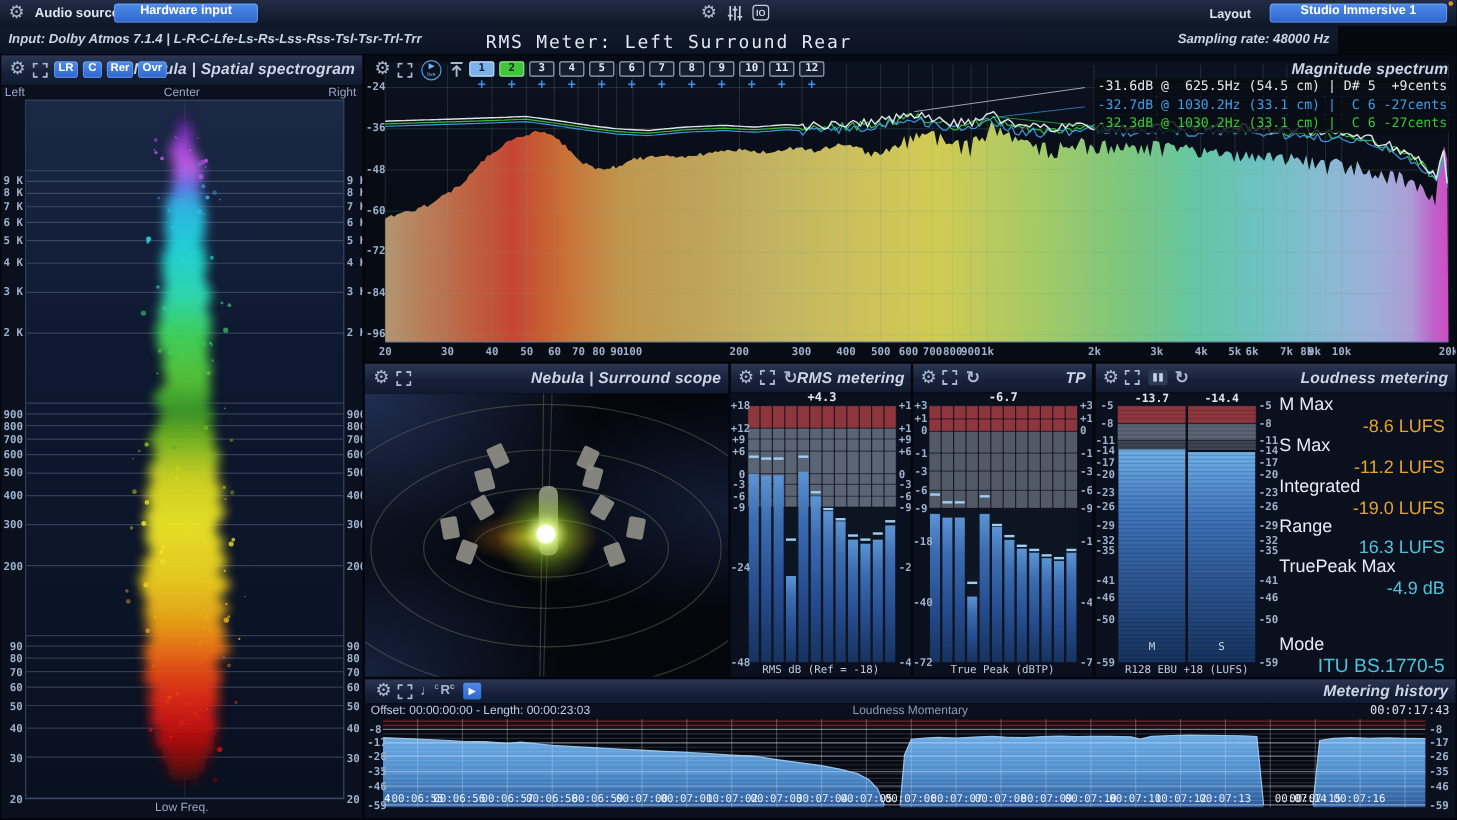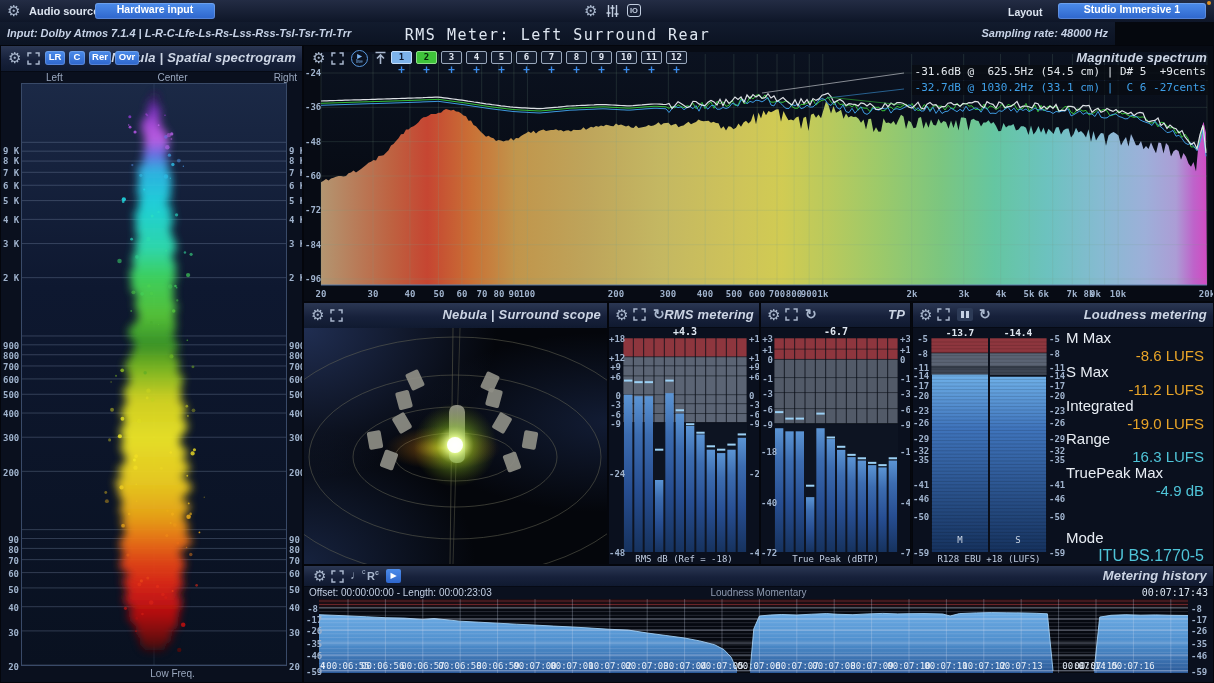--- a/index.html
+++ b/index.html
@@ -25,21 +25,21 @@
            font:bold 9.5px "Liberation Sans",sans-serif;color:#fff;cursor:pointer;
            box-shadow:inset 0 0 0 1px rgba(255,255,255,.18);}
   .slot{position:absolute;height:13px;line-height:13px;text-align:center;z-index:4;cursor:pointer;
         font:bold 9px "DejaVu Sans Mono",monospace;background:#151e2f;border:1px solid #9aa8bc;
         border-radius:2px;color:#e2e8f2;box-sizing:border-box;}
   .slot-active{background:#7cb2ea;color:#0b1830;border-color:#c2dcf8;}
   .slot-green{background:#3fc43a;color:#06240a;border-color:#8ee08a;}
   .slotplus{position:absolute;height:12px;line-height:12px;text-align:center;z-index:4;cursor:pointer;
             color:#3a8ae8;font:bold 12px "Liberation Sans",sans-serif;}
   .axlab{position:absolute;font:bold 9px "DejaVu Sans Mono",monospace;color:#9fb2cc;white-space:pre;z-index:3;}
-  .toplab{position:absolute;font:10px "Liberation Sans",sans-serif;color:#9aa8bf;margin-left:42px;}
+  .toplab{position:absolute;font:10px "Liberation Sans",sans-serif;color:#9aa8bf;}
   .itxt{font:italic bold 11px "Liberation Sans",sans-serif;color:#c6d2e6;white-space:nowrap;}
   .mono{font-family:"DejaVu Sans Mono",monospace;}
   .statlab{position:absolute;font:15px "Liberation Sans",sans-serif;color:#e8edf4;white-space:nowrap;}
   .statval{position:absolute;right:9px;font:15px "Liberation Sans",sans-serif;text-align:right;white-space:nowrap;}
   .pausebtn{position:absolute;width:16px;height:13px;background:#2c3a56;border-radius:2px;cursor:pointer;
             display:flex;gap:2px;align-items:center;justify-content:center;}
   .pausebtn i{width:3px;height:7px;background:#c6d2e4;display:block;}
   .playbtn{position:absolute;width:15px;height:14px;background:linear-gradient(#4c8cea,#2e66cc);
            border-radius:2px;color:#fff;font-size:8px;line-height:14px;text-align:center;cursor:pointer;}
   .livebtn{position:absolute;width:17px;height:17px;border:1.5px solid #5a9ae0;border-radius:50%;
@@ -416,20 +416,21 @@
       </span>
     <span class="abs" style="left:70px;top:5px;z-index:4;cursor:pointer;">
       <svg width="13" height="15" viewBox="0 0 13 15">
           <path d="M1.5 1.5h10M6.5 13V4M3 7.5L6.5 4l3.5 3.5" stroke="#a9b7cd" stroke-width="1.6" fill="none"></path>
         </svg>
     </span>
     <span class="ptitle" style="z-index:4;">Magnitude spectrum</span>
     <div class="abs" id="mag-readouts" style="right:4px;top:19px;z-index:4;display:flex;flex-direction:column;align-items:flex-end;">
         <div class="readout-row" style="color: rgb(228, 233, 238);">-31.6dB @  625.5Hz (54.5 cm) | D# 5  +9cents</div>
         <div class="readout-row" style="color: rgb(63, 159, 232);">-32.7dB @ 1030.2Hz (33.1 cm) |  C 6 -27cents</div>
+        <div class="readout-row" style="color: rgb(56, 200, 56);">-32.3dB @ 1030.2Hz (33.1 cm) |  C 6 -27cents</div>
       </div>
   <div class="axlab" style="position:absolute;left:1px;width:14px;text-align:right;top:22px;">-24</div>
       <div class="axlab" style="position:absolute;left:1px;width:14px;text-align:right;top:56.3332px;">-36</div>
       <div class="axlab" style="position:absolute;left:1px;width:14px;text-align:right;top:90.6664px;">-48</div>
       <div class="axlab" style="position:absolute;left:1px;width:14px;text-align:right;top:124.99959999999999px;">-60</div>
       <div class="axlab" style="position:absolute;left:1px;width:14px;text-align:right;top:159.3328px;">-72</div>
       <div class="axlab" style="position:absolute;left:1px;width:14px;text-align:right;top:193.666px;">-84</div>
       <div class="axlab" style="position:absolute;left:1px;width:14px;text-align:right;top:227.9992px;">-96</div>
       <div class="axlab" style="position:absolute;left:2px;width:30px;text-align:center;top:243px;">20</div>
       <div class="axlab" style="position:absolute;left:54px;width:30px;text-align:center;top:243px;">30</div>

